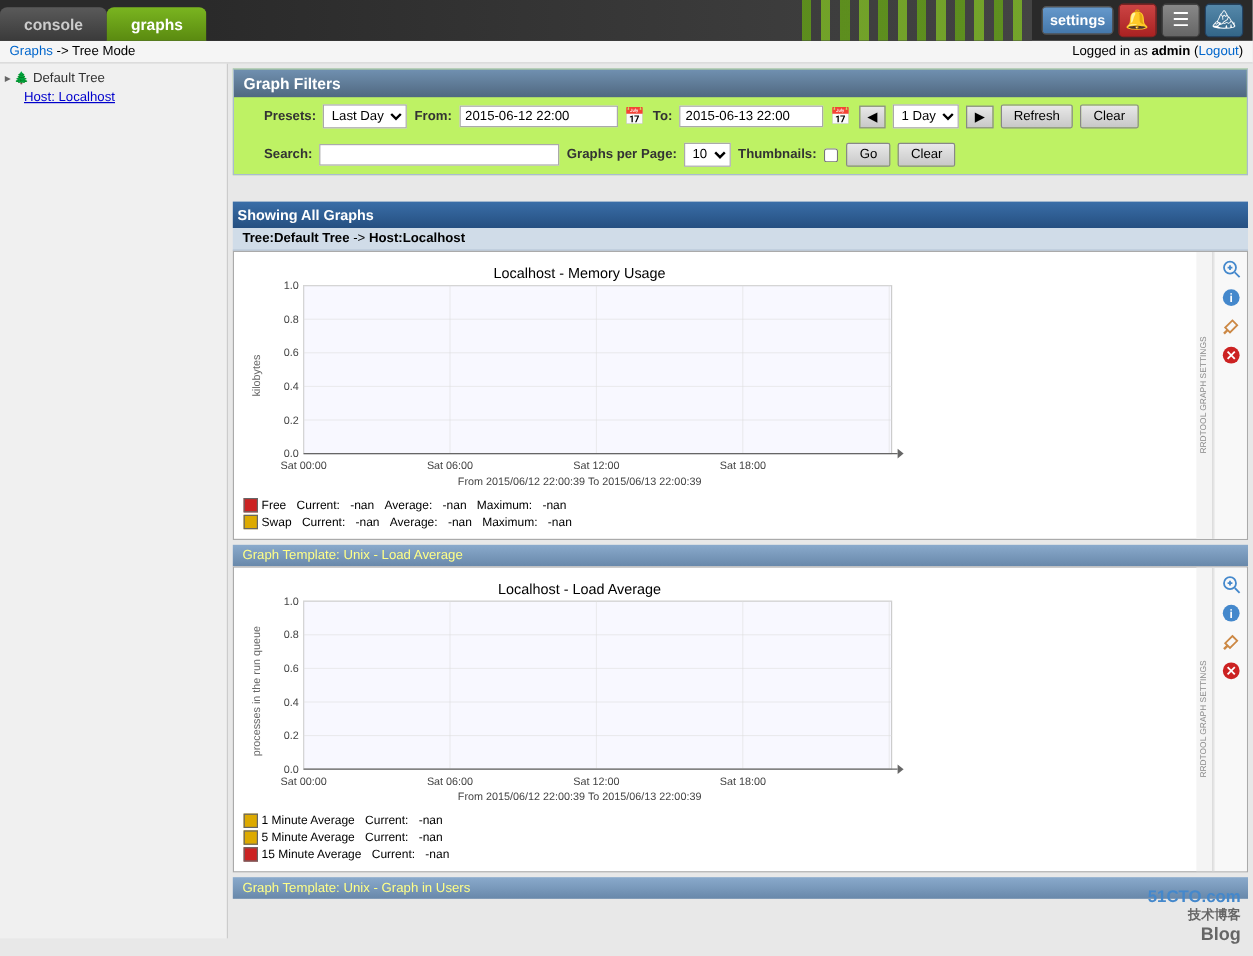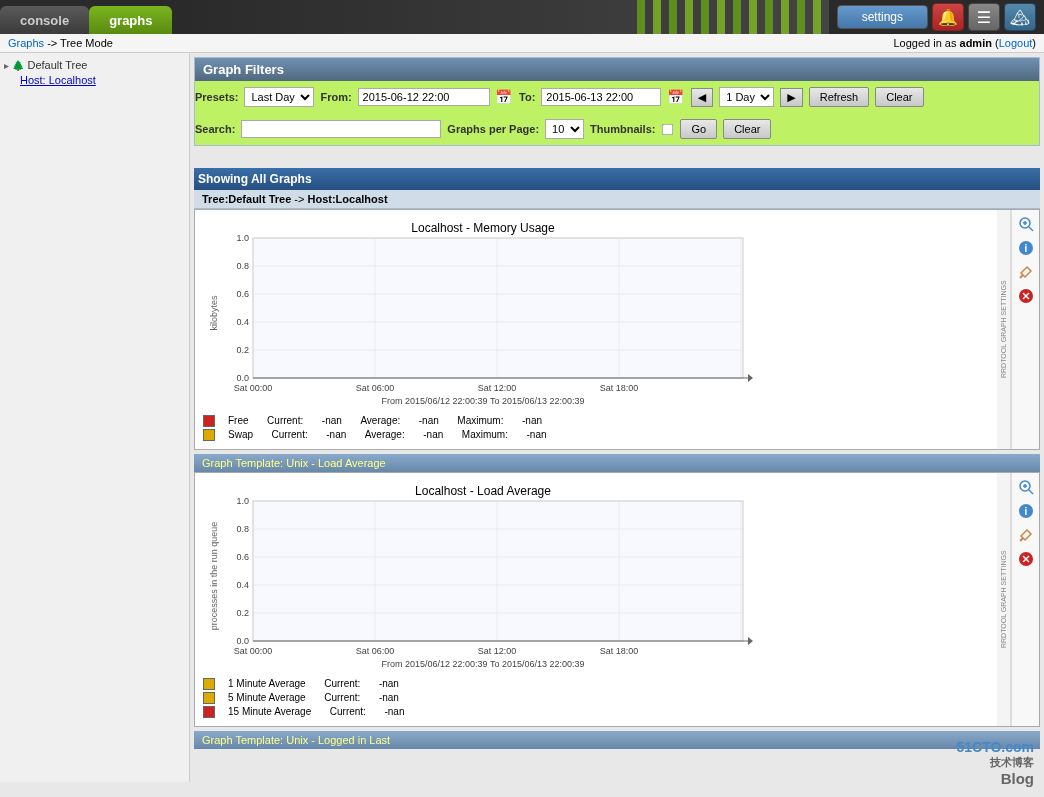--- a/index.html
+++ b/index.html
@@ -6,21 +6,21 @@
     body { font-family: Arial, sans-serif; font-size: 12px; background: #e8e8e8; width: 1044px; min-height: 797px; overflow-x: hidden; }
 
     
     .top-nav { display: flex; align-items: stretch; background: #2a2a2a; height: 34px; position: relative; }
     .nav-tab { padding: 0 20px; display: flex; align-items: center; font-size: 13px; font-weight: bold; cursor: pointer; color: #fff; text-decoration: none; border-radius: 6px 6px 0 0; margin-top: 6px; }
     .nav-tab.console { background: linear-gradient(to bottom, #5a5a5a, #3a3a3a); color: #ccc; }
     .nav-tab.graphs { background: linear-gradient(to bottom, #7ab520, #5a8a10); color: #fff; }
     .nav-center-stripe { flex: 1; background: linear-gradient(to right, #2a2a2a, #444); position: relative; overflow: hidden; }
     .stripe-decoration { position: absolute; top: 0; right: 0; width: 200px; height: 100%; background: repeating-linear-gradient(to right, transparent 0, transparent 8px, #6ab010 8px, #6ab010 16px, transparent 16px, transparent 24px, #88cc20 24px, #88cc20 32px); opacity: 0.7; }
     .nav-right { display: flex; align-items: center; gap: 4px; padding: 0 8px; }
-    .nav-btn { padding: 4px 24px; border-radius: 4px; font-size: 12px; font-weight: normal; cursor: pointer; border: 1px solid #555; text-align: right; }
+    .nav-btn { padding: 4px 6px; border-radius: 4px; font-size: 12px; font-weight: bold; cursor: pointer; border: 1px solid #555; text-align: right; }
     .nav-btn.settings { background: linear-gradient(to bottom, #6699cc, #4477aa); color: #fff; }
     .nav-icon-btn { width: 32px; height: 28px; border-radius: 4px; display: flex; align-items: center; justify-content: center; cursor: pointer; background: linear-gradient(to bottom, #cc4444, #aa2222); border: 1px solid #882222; font-size: 16px; }
     .nav-icon-btn.gray { background: linear-gradient(to bottom, #888, #666); border-color: #444; }
     .nav-icon-btn.mountain { background: linear-gradient(to bottom, #5588aa, #336688); border-color: #224466; }
 
     
     .breadcrumb-bar { background: #f5f5f5; border-bottom: 1px solid #ccc; padding: 3px 8px; display: flex; justify-content: space-between; align-items: center; font-size: 11px; }
     .breadcrumb-bar a { color: #0066cc; text-decoration: none; }
 
     
@@ -33,21 +33,21 @@
     .tree-label { color: #333; font-size: 11px; }
     .tree-child { padding-left: 16px; }
     .tree-child-label { color: #0000cc; font-size: 11px; text-decoration: underline; cursor: pointer; }
 
     
     .content { flex: 1; overflow-y: auto; background: #e8e8e8; }
 
     
     .filters-panel { background: #bef264; border: 1px solid #aabbd0; margin: 4px; padding: 0; }
     .filters-title { background: linear-gradient(to bottom, #7090b0, #506880); color: #fff; padding: 4px 8px; font-weight: bold; font-size: 13px; }
-    .filters-row { display: flex; align-items: center; gap: 6px; padding: 6px 0; flex-wrap: wrap; }
+    .filters-row { display: flex; align-items: center; gap: 6px; padding: 6px 25px; flex-wrap: wrap; }
     .filters-label { font-weight: bold; color: #333; font-size: 11px; }
     .filter-input { padding: 2px 4px; border: 1px solid #aaa; background: #fff; font-size: 11px; }
     .filter-select { padding: 2px 2px; border: 1px solid #aaa; background: #fff; font-size: 11px; }
     .filter-btn { padding: 3px 10px; border: 1px solid #888; background: linear-gradient(to bottom, #e8e8e8, #c8c8c8); cursor: pointer; font-size: 11px; border-radius: 2px; }
     .calendar-icon { font-size: 14px; cursor: pointer; color: #444; }
     .arrow-btn { padding: 2px 6px; border: 1px solid #888; background: linear-gradient(to bottom, #e8e8e8, #c8c8c8); cursor: pointer; font-size: 11px; }
     .checkbox-sm { transform: scale(0.9); }
 
     
     .showing-bar { background: linear-gradient(to bottom, #3a6ea8, #254f80); color: #fff; padding: 4px; margin: 22px 4px 0 4px; font-size: 12px; font-weight: bold; }
@@ -66,21 +66,21 @@
     .graph-icon { width: 20px; height: 20px; cursor: pointer; display: flex; align-items: center; justify-content: center; }
 
     
     .chart-title { text-anchor: middle; font-size: 12px; font-family: Arial; }
     .chart-area { fill: #f8f8ff; stroke: #ccc; }
     .grid-line { stroke: #ddd; stroke-width: 0.5; }
     .tick-label { font-size: 9px; font-family: Arial; fill: #444; }
     .chart-label-vertical { font-size: 9px; font-family: Arial; fill: #666; }
 
     .legend-row { display: flex; align-items: center; gap: 8px; margin-top: 4px; flex-wrap: wrap; font-size: 10px; }
-    .legend-item { display: flex; gap: 13px; }
+    .legend-item { display: flex; align-items: center; gap: 3px; }
     .legend-color { width: 12px; height: 12px; border: 1px solid #666; }
   </style>
 </head>
 <body>
 
 <div class="top-nav">
   <a class="nav-tab console">console</a>
   <a class="nav-tab graphs">graphs</a>
   <div class="nav-center-stripe">
     <div class="stripe-decoration"></div>
@@ -353,21 +353,21 @@
                 <line x1="6" y1="6" x2="12" y2="12" stroke="#fff" stroke-width="1.5"></line>
                 <line x1="12" y1="6" x2="6" y2="12" stroke="#fff" stroke-width="1.5"></line>
               </svg>
           </div>
         </div>
       </div>
     </div>
 
     <div class="graph-template-header">
       <span>Graph Template:</span>
-      <span style="color:#ffff88;">Unix - Logged in Last</span>
+      <span style="color:#ffff88;">Unix - Graph in Users</span>
     </div>
 
   </div>
 </div>
 
 <div style="position:fixed; bottom:10px; right:10px; text-align:right; color:#888; font-size:11px; font-weight:bold; pointer-events:none;">
   <div style="font-size:14px; color:#4488cc;">51CTO.com</div>
   <div style="font-size:11px; color:#666;">技术博客</div>
   <div style="font-size:15px; color:#666;">Blog</div>
 </div>

